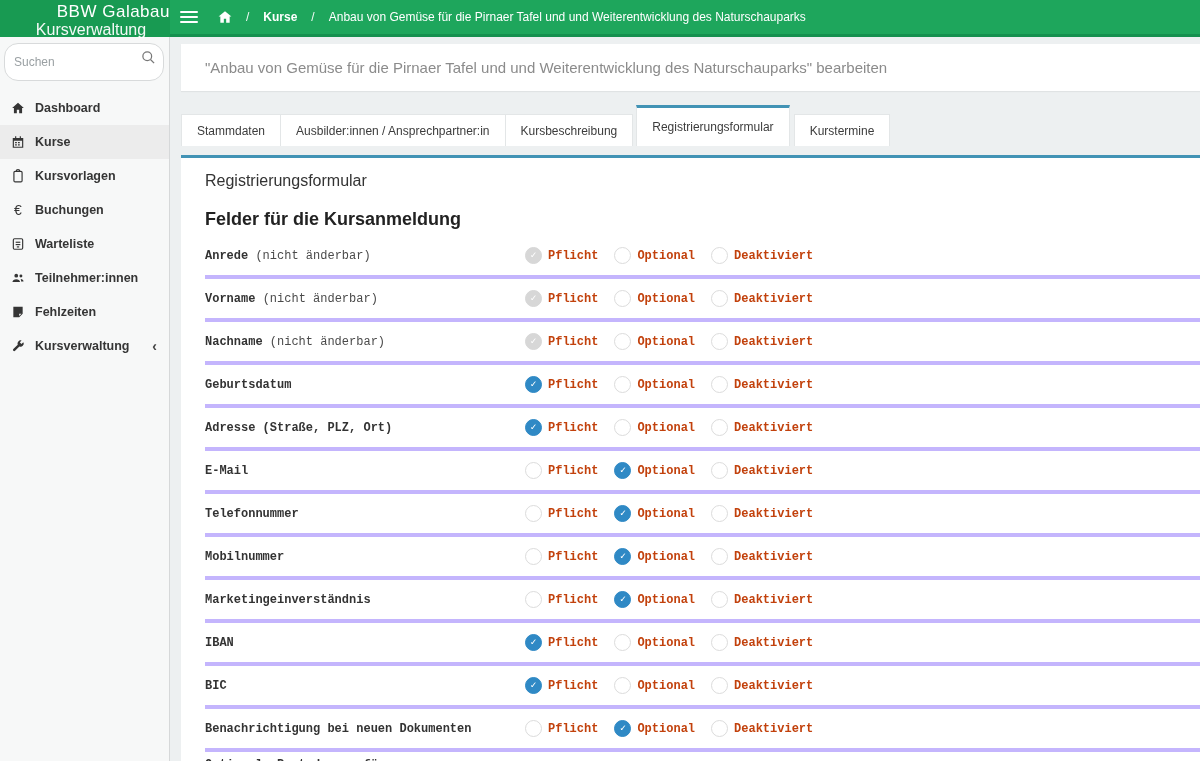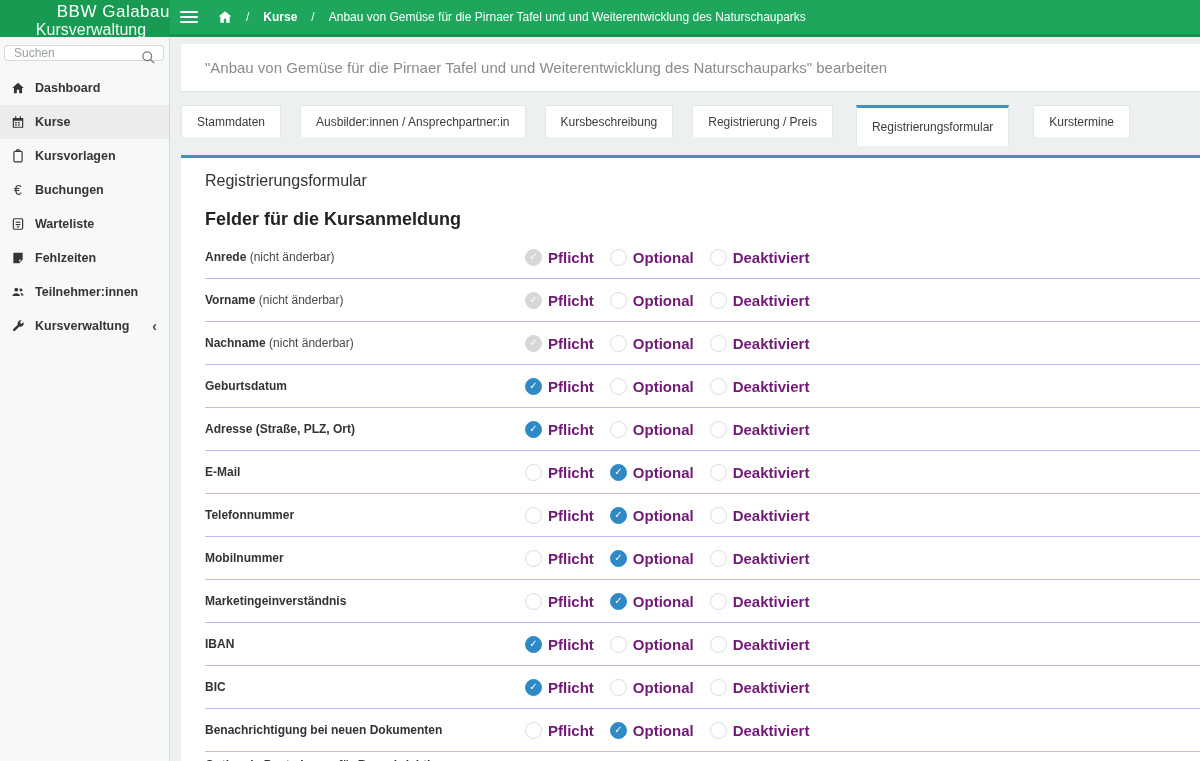--- a/index.html
+++ b/index.html
@@ -35,21 +35,21 @@
   
   .bodyrow { flex: 1; display: flex; min-height: 0; }
 
   
   .sidebar {
     width: 170px; flex: 0 0 170px; background: #f7f8f8;
     border-right: 1px solid #d6d8d9; display: flex; flex-direction: column;
   }
   .searchwrap { position: relative; margin: 6px 5px 10px 4px; }
   .searchwrap input {
-    width: 100%; height: 16px; border: 1px solid #d8dadb; border-radius: 3px;
+    width: 100%; height: 38px; border: 1px solid #d8dadb; border-radius: 14px;
     background: #fff; padding: 0 36px 0 9px; font-size: 12px; color: #444;
     font-family: inherit; outline: none;
   }
   .searchwrap input::placeholder { color: #9aa0a3; }
   .search-icon { position: absolute; right: 8px; top: 7px; cursor: pointer; }
   .search-icon svg { width: 15px; height: 15px; stroke: #777; fill: none; stroke-width: 2; }
 
   .nav { display: flex; flex-direction: column; }
   .nav-item {
     display: flex; align-items: center; height: 34px; padding: 0 8px 0 9px;
@@ -63,57 +63,57 @@
   .nav-chevron { font-size: 14px; font-weight: 700; color: #444; padding-right: 4px; }
 
   
   .main { flex: 1; min-width: 0; display: flex; flex-direction: column; padding: 7px 0 0 11px; background: #edf0f1; }
   .title-card {
     background: #fff; height: 47px; display: flex; align-items: center;
     padding-left: 24px; box-shadow: 0 1px 1px rgba(0,0,0,.05);
   }
   .page-title { color: #8b8b8b; font-size: 15px; }
 
-  .tabs { display: flex; align-items: flex-start; margin-top: 14px; gap: 20px; }
+  .tabs { display: flex; align-items: flex-end; margin-top: 14px; }
   .tab {
     background: #fff; border: 1px solid #e3e6e7; border-bottom: none; margin-right: -1px;
     height: 32px; padding: 0 15px; display: flex; align-items: center;
     font-size: 12px; color: #3c3c3c; cursor: pointer; white-space: nowrap;
   }
   .tab.active {
     height: 41px; border-top: 3px solid var(--accent-blue); margin: 0 4px;
     position: relative; z-index: 2;
   }
 
   .panel {
     flex: 1; margin-top: 9px; background: #fff; border-top: 3px solid var(--accent-blue);
     padding: 14px 0 0 24px; overflow: hidden;
   }
   .panel-heading { font-size: 16px; font-weight: 400; color: #333; }
   .panel-subheading { font-size: 18px; font-weight: 700; color: #222; margin-top: 19px; }
 
   .rows { margin-top: 6px; }
   .frow {
     display: flex; align-items: center; min-height: 43px;
-    border-bottom: 1px solid #c4b5fd; padding: 4px 0;
+    border-bottom: 4px solid #c4b5fd; padding: 4px 0; font-family: Liberation Mono, monospace;
   }
   .frow-label { width: 320px; flex: 0 0 320px; font-size: 12px; color: #333; padding-right: 14px; line-height: 1.5; }
   .frow-label b { font-weight: 700; }
   .frow-note { font-weight: 400; color: #4a4a4a; }
   .opts { display: flex; align-items: center; }
   .opt { display: flex; align-items: center; margin-right: 16px; cursor: pointer; }
   .radio {
     width: 17px; height: 17px; border-radius: 50%; background: #fff;
     border: 1px solid #dcdcdc; display: flex; align-items: center; justify-content: center;
     flex: 0 0 17px;
   }
   .radio.checked { background: var(--radio-blue); border-color: var(--radio-blue); }
   .radio.checked-disabled { background: #d7d7d7; border-color: #d7d7d7; }
   .radio .tick { color: #fff; font-size: 10px; font-weight: 700; line-height: 1; }
-  .opt-label { margin-left: 6px; font-size: 15px; font-weight: 700; color: #701a75; }
+  .opt-label { margin-left: 6px; font-size: 12px; font-weight: 700; color: #c2410c; }
 </style>
 </head>
 <body>
 
 <div class="app">
 
   <header class="topbar">
     <div class="brand">
       <div class="brand-title">BBW Galabau</div>
       <div class="brand-sub">Kursverwaltung</div>
@@ -191,60 +191,59 @@
                 <line x1="8" y1="13" x2="16" y2="13"></line>
                 <line x1="10" y1="17" x2="14" y2="17"></line>
               </svg>
             </span>
     <span class="nav-label">Warteliste</span>
 
   </div>
           <div class="nav-item">
     <span class="nav-icon">
               <svg viewBox="0 0 24 24" fill="currentColor">
-                <path d="M4 3h16v12l-6 6H4zm10 16 4-4h-4z"></path>
-              </svg>
-            </span>
-    <span class="nav-label">Fehlzeiten</span>
-
-  </div>
-          <div class="nav-item">
-    <span class="nav-icon">
-              <svg viewBox="0 0 24 24" fill="currentColor">
                 <circle cx="9" cy="8" r="3.2"></circle>
                 <path d="M2.5 19c0-3 3-5 6.5-5s6.5 2 6.5 5z"></path>
                 <circle cx="17" cy="8.5" r="2.5"></circle>
                 <path d="M16.5 13.8c2.8.2 5 1.9 5 4.2h-4.2a7 7 0 0 0-.8-4.2z"></path>
               </svg>
             </span>
     <span class="nav-label">Teilnehmer:innen</span>
 
   </div>
           <div class="nav-item">
     <span class="nav-icon">
               <svg viewBox="0 0 24 24" fill="currentColor">
+                <path d="M4 3h16v12l-6 6H4zm10 16 4-4h-4z"></path>
+              </svg>
+            </span>
+    <span class="nav-label">Fehlzeiten</span>
+
+  </div>
+          <div class="nav-item">
+    <span class="nav-icon">
+              <svg viewBox="0 0 24 24" fill="currentColor">
                 <path d="M21.7 6.1a5.5 5.5 0 0 1-7.3 6.7L7 20.3a2.1 2.1 0 0 1-3-3l7.5-7.4A5.5 5.5 0 0 1 18.2 2.6l-3.1 3.1 2.8 2.8 3.1-3.1c.3.5.6 1.1.7 1.7z"></path>
               </svg>
             </span>
     <span class="nav-label">Kursverwaltung</span>
     <span class="nav-chevron">‹</span>
   </div>
         </nav>
     </aside>
 
     <main class="main">
       <div class="title-card">
         <span class="page-title">"Anbau von Gemüse für die Pirnaer Tafel und und Weiterentwicklung des Naturschauparks" bearbeiten</span>
       </div>
 
       <div class="tabs" id="tabs">
           <div class="tab">Stammdaten</div>
           <div class="tab">Ausbilder:innen / Ansprechpartner:in</div>
           <div class="tab">Kursbeschreibung</div>
-          <div class="tab">Registrierung / Preis</div>
           <div class="tab active">Registrierungsformular</div>
           <div class="tab">Kurstermine</div>
         </div>
 
       <section class="panel">
         <h2 class="panel-heading">Registrierungsformular</h2>
         <div class="panel-subheading">Felder für die Kursanmeldung</div>
         <div class="rows" id="rows">
             <div class="frow">
     <div class="frow-label"><b>Anrede</b> <span class="frow-note">(nicht änderbar)</span></div>

